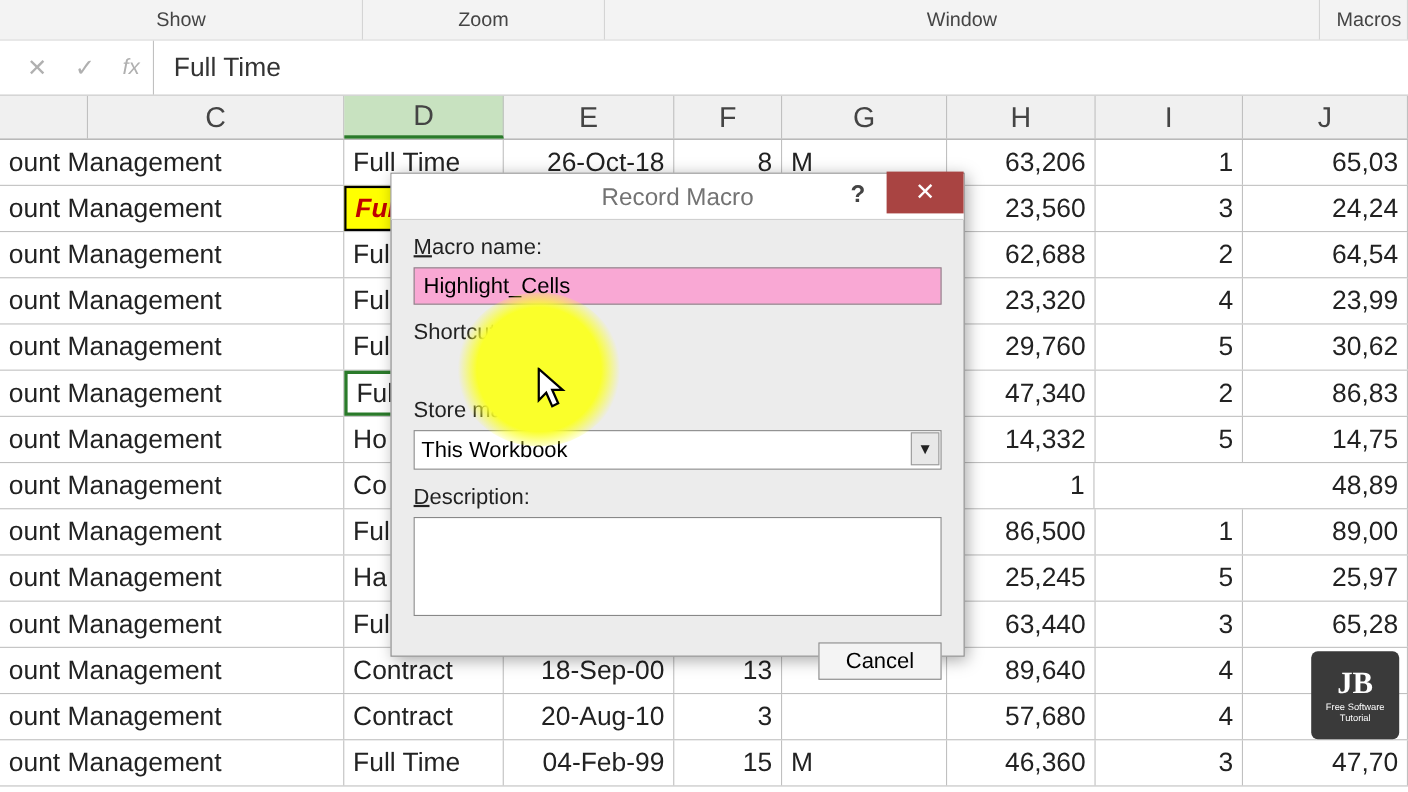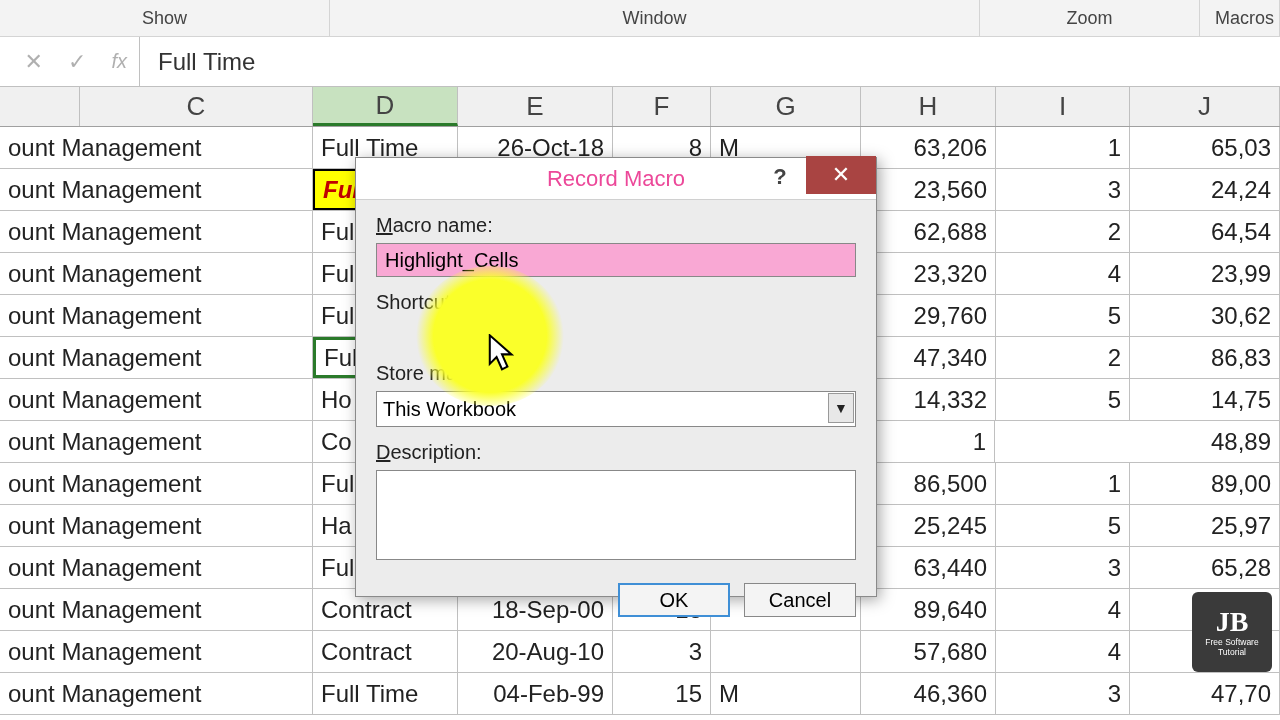--- a/index.html
+++ b/index.html
@@ -43,21 +43,21 @@
 .c-H { width: 135px; }
 .c-I { width: 134px; }
 .c-J { width: 190px; }
 
 .highlighted-cell { background: #ffff00; color: #c00000; font-weight: bold; font-style: italic; border: 2px solid #000; }
 .active-cell { border: 3px solid #2a7a2a; }
 
 
 .dialog { position: absolute; left: 355px; top: 157px; width: 522px; height: 440px; background: #ececec; border: 1px solid #8a8a8a; box-shadow: 3px 3px 14px rgba(0,0,0,0.35); z-index: 10; }
 .dlg-title { height: 42px; display: flex; align-items: center; position: relative; background: #fff; border-bottom: 1px solid #d0d0d0; }
-.dlg-title-text { width: 100%; text-align: center; font-size: 22px; color: #ec4899; }
+.dlg-title-text { width: 100%; text-align: center; font-size: 22px; color: #737373; }
 .dlg-help { position: absolute; right: 76px; top: 0; width: 40px; height: 38px; display: flex; align-items: center; justify-content: center; font-size: 22px; color: #444; font-weight: bold; }
 .dlg-close { position: absolute; right: 0; top: -2px; width: 70px; height: 38px; background: #a94442; color: #fff; display: flex; align-items: center; justify-content: center; font-size: 22px; }
 
 .dlg-body { padding: 14px 20px; font-size: 20px; color: #222; }
 .dlg-label { margin-bottom: 6px; }
 .dlg-label .u { text-decoration: underline; }
 .dlg-input { width: 100%; height: 34px; border: 1px solid #888; background: #f9a8d4; padding: 12px 8px; font-size: 20px; margin-bottom: 14px; }
 .ctrl-row { display: flex; align-items: center; gap: 6px; margin: 6px 0 12px 60px; }
 .ctrl-label { font-size: 20px; }
 .ctrl-input { width: 34px; height: 30px; border: 1px solid #888; background: #fff; }
@@ -78,22 +78,22 @@
 
 
 .watermark { position: absolute; right: 8px; bottom: 48px; width: 80px; height: 80px; background: #3a3a3a; color: #fff; border-radius: 6px; display: flex; flex-direction: column; align-items: center; justify-content: center; font-size: 8.5px; line-height: 1.15; text-align: center; z-index: 5; padding: 3px; }
 .watermark .logo { font-size: 28px; font-family: Georgia, serif; font-weight: bold; }
 </style>
 </head>
 <body>
 
 <div class="menu-bar">
   <div class="menu-item menu-show">Show</div>
+  <div class="menu-item menu-zoom">Zoom</div>
   <div class="menu-item menu-window">Window</div>
-  <div class="menu-item menu-zoom">Zoom</div>
   <div class="menu-item menu-macros">Macros</div>
 </div>
 
 <div class="formula-bar">
   <div class="fb-left">
     <span class="fb-cancel">✕</span>
     <span class="fb-check">✓</span>
     <span class="fb-icon">fx</span>
   </div>
   <div class="fb-content">Full Time</div>
@@ -270,21 +270,20 @@
       <input class="ctrl-input" value="" style="">
     </div>
     <div class="dlg-label"><span>Store macro </span><span class="u">i</span><span>n:</span></div>
     <div class="dlg-select-wrap">
       <input class="dlg-select" readonly="" value="This Workbook" style="">
       <div class="dlg-select-btn">▼</div>
     </div>
     <div class="dlg-label"><span class="u">D</span><span>escription:</span></div>
     <textarea class="dlg-textarea" style=""></textarea>
     <div class="dlg-buttons">
-      <button class="dlg-btn ok">OK</button>
       <button class="dlg-btn">Cancel</button>
     </div>
   </div>
 </div>
 
 <div class="spotlight"></div>
 
 <div class="cursor">
   <svg viewBox="0 0 20 28">
       <path d="M1 1 L1 22 L6 17 L10 26 L14 24 L10 15 L17 15 Z" fill="#fff" stroke="#000" stroke-width="1.5"></path>

